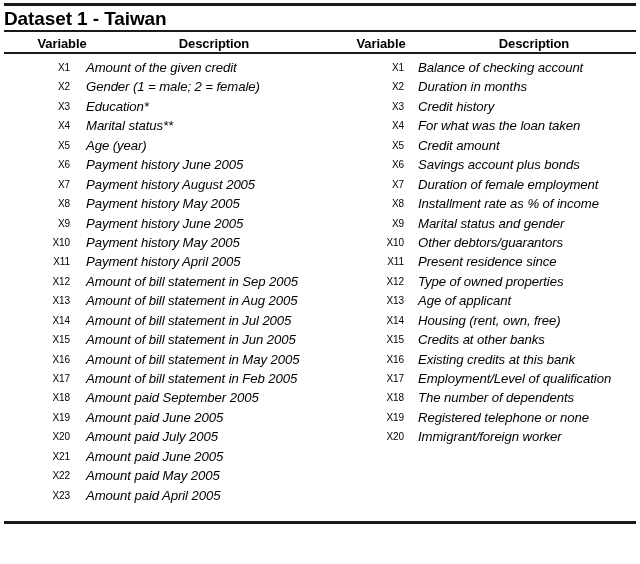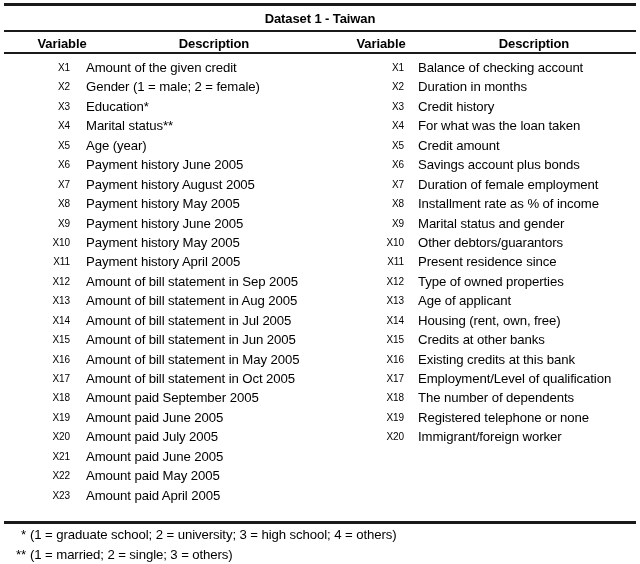--- a/index.html
+++ b/index.html
@@ -41,22 +41,21 @@
   .title-row {
     position: absolute;
     top: 8px;
     left: 4px;
     right: 4px;
     height: 21px;
     display: flex;
   }
   .title-cell {
     flex: 1 1 50%;
-    text-align: center;
-    font-size: 13px;
+    font-size: 19px;
     font-weight: bold;
     line-height: 21px;
     letter-spacing: -0.1px;
   }
 
   
   .head-row {
     position: absolute;
     top: 34px;
     left: 4px;
@@ -103,20 +102,21 @@
     width: 70px;
     text-align: right;
     font-size: 10px;
     letter-spacing: -0.1px;
   }
   .cell-desc {
     position: absolute;
     left: 86px;
     font-size: 13.2px;
     letter-spacing: -0.1px;
+    font-style: italic;
   }
   .col-right .cell-var  { left: 334px; width: 70px; }
   .col-right .cell-desc { left: 418px; }
   .col-right { left: 0; }
 
   
   .footnotes {
     position: absolute;
     top: 525px;
     left: 4px;
@@ -218,21 +218,21 @@
         <div class="row">
           <span class="cell-var">X15</span>
           <span class="cell-desc">Amount of bill statement in Jun 2005</span>
         </div>
         <div class="row">
           <span class="cell-var">X16</span>
           <span class="cell-desc">Amount of bill statement in May 2005</span>
         </div>
         <div class="row">
           <span class="cell-var">X17</span>
-          <span class="cell-desc">Amount of bill statement in Oct 2005</span>
+          <span class="cell-desc">Amount of bill statement in Feb 2005</span>
         </div>
         <div class="row">
           <span class="cell-var">X18</span>
           <span class="cell-desc">Amount paid September 2005</span>
         </div>
         <div class="row">
           <span class="cell-var">X19</span>
           <span class="cell-desc">Amount paid June 2005</span>
         </div>
         <div class="row">
@@ -331,18 +331,14 @@
         </div>
         <div class="row">
           <span class="cell-var">X20</span>
           <span class="cell-desc">Immigrant/foreign worker</span>
         </div>
       </div>
   </div>
 
   <div class="rule rule-bottom"></div>
 
-  <div class="footnotes" id="footnotes">
-      <div class="footnote"><span class="mark">*</span><span>(1 = graduate school; 2 = university; 3 = high school; 4 = others)</span></div>
-      <div class="footnote"><span class="mark">**</span><span>(1 = married; 2 = single; 3 = others)</span></div>
-    </div>
 
 </div>
 
 </body></html>

